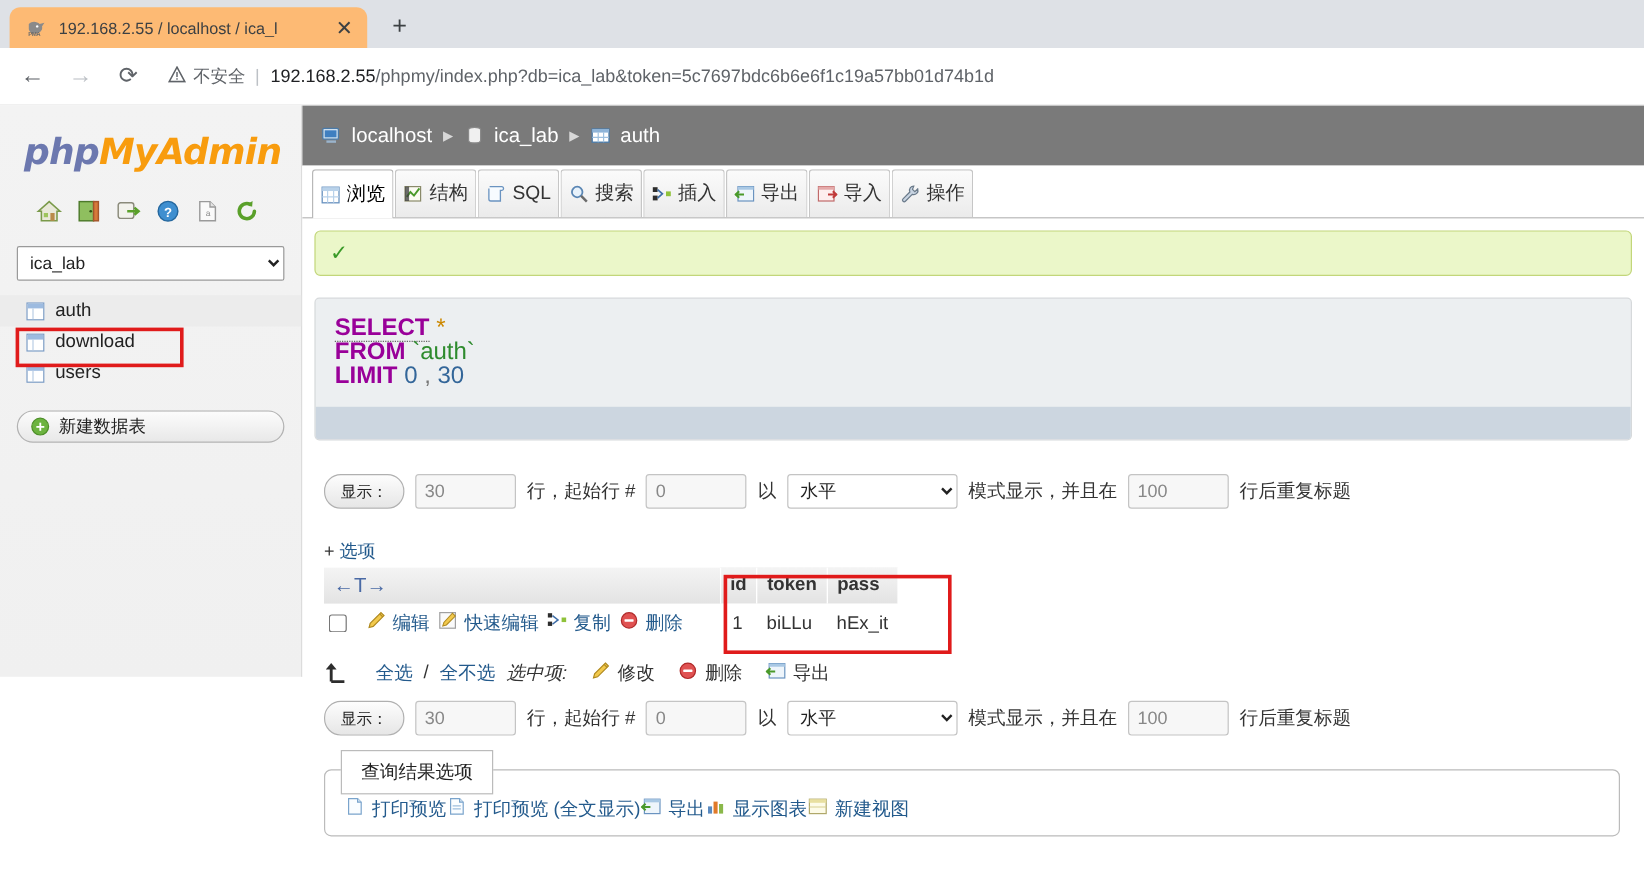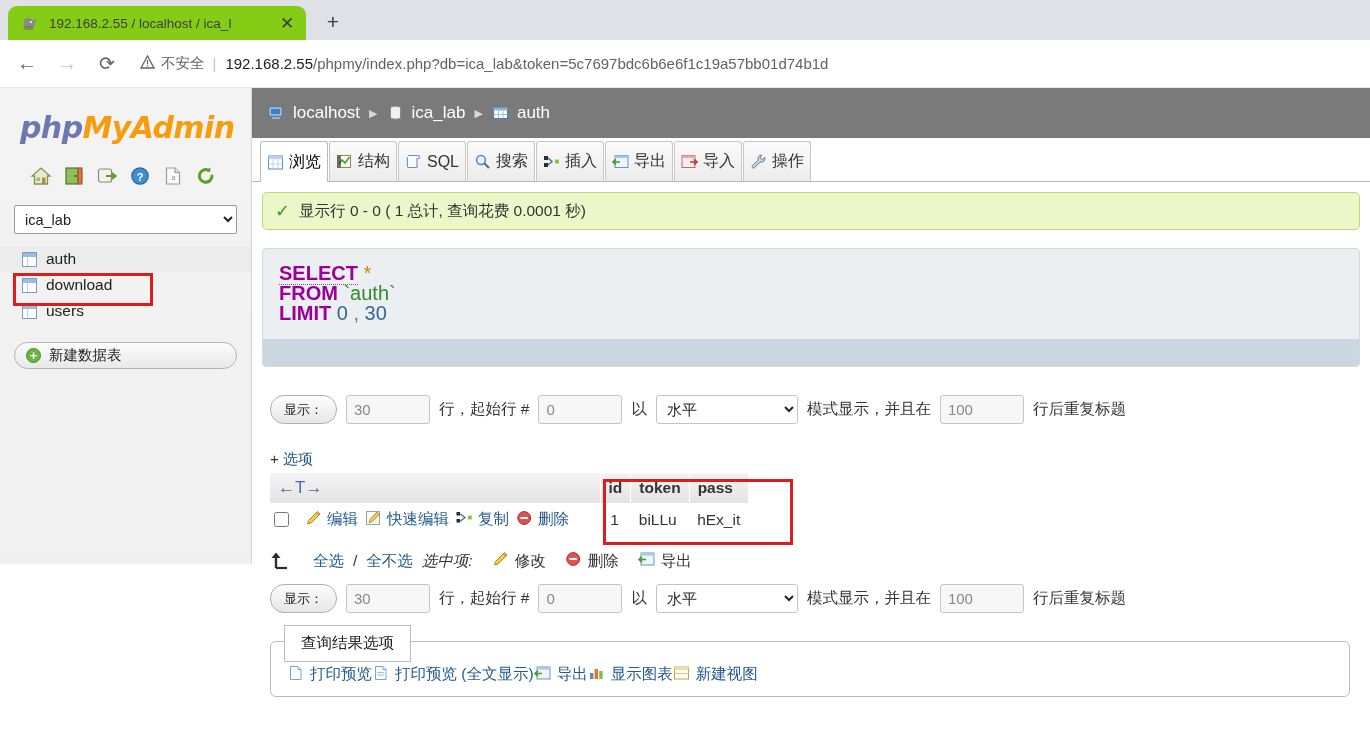--- a/index.html
+++ b/index.html
@@ -8,21 +8,21 @@
     width: 1370px; height: 746px;
     overflow: hidden;
     background: #fff;
     font-family: "Liberation Sans", "DejaVu Sans", sans-serif;
   }
 
   
   .browser-chrome { width: 1370px; background: #dee1e6; }
   .tabstrip { height: 40px; display: flex; align-items: flex-end; padding-left: 8px; }
   .tab {
-    height: 34px; width: 298px; background: #84cc16;
+    height: 34px; width: 298px; background: #fdba74;
     border-radius: 9px 9px 0 0;
     display: flex; align-items: center; padding: 0 8px 0 14px;
     position: relative;
   }
   .tab-favicon {
     width: 17px; height: 17px; flex: 0 0 17px; margin-right: 10px;
     display: flex; align-items: center; justify-content: center;
     font-size: 7px; font-weight: bold; color: #5a5a5a;
     letter-spacing: -0.4px;
     font-family: "Liberation Sans", sans-serif;
@@ -516,21 +516,20 @@
           <svg width="17" height="17" viewBox="0 0 17 17">
               <path d="M11.5 2 a3.6 3.6 0 0 0 -3.3 5 L2.5 12.7 a1.4 1.4 0 0 0 2 2 L10.2 9 a3.6 3.6 0 0 0 4.6 -4.6 L12.4 6.8 L10.4 4.8 Z" fill="#c8d4e2" stroke="#6a7a8a" stroke-width="1"></path>
             </svg>
         </span>
         <span>操作</span>
       </div>
     </div>
 
     <div class="alert-success">
       <span class="check-ico">✓</span>
-      <span class="alert-text">显示行 0 - 0 ( 1 总计, 查询花费 0.0001 秒)</span>
     </div>
 
     <div class="sql-box">
       <div class="sql-code"><span class="kw dotted">SELECT</span> <span class="star">*</span>
 <span class="kw">FROM</span> <span class="ident">`auth`</span>
 <span class="kw">LIMIT</span> <span class="num">0</span> <span class="punct">,</span> <span class="num">30</span></div>
       <div class="sql-actions"></div>
     </div>
 
     <div class="row-ctrl">

